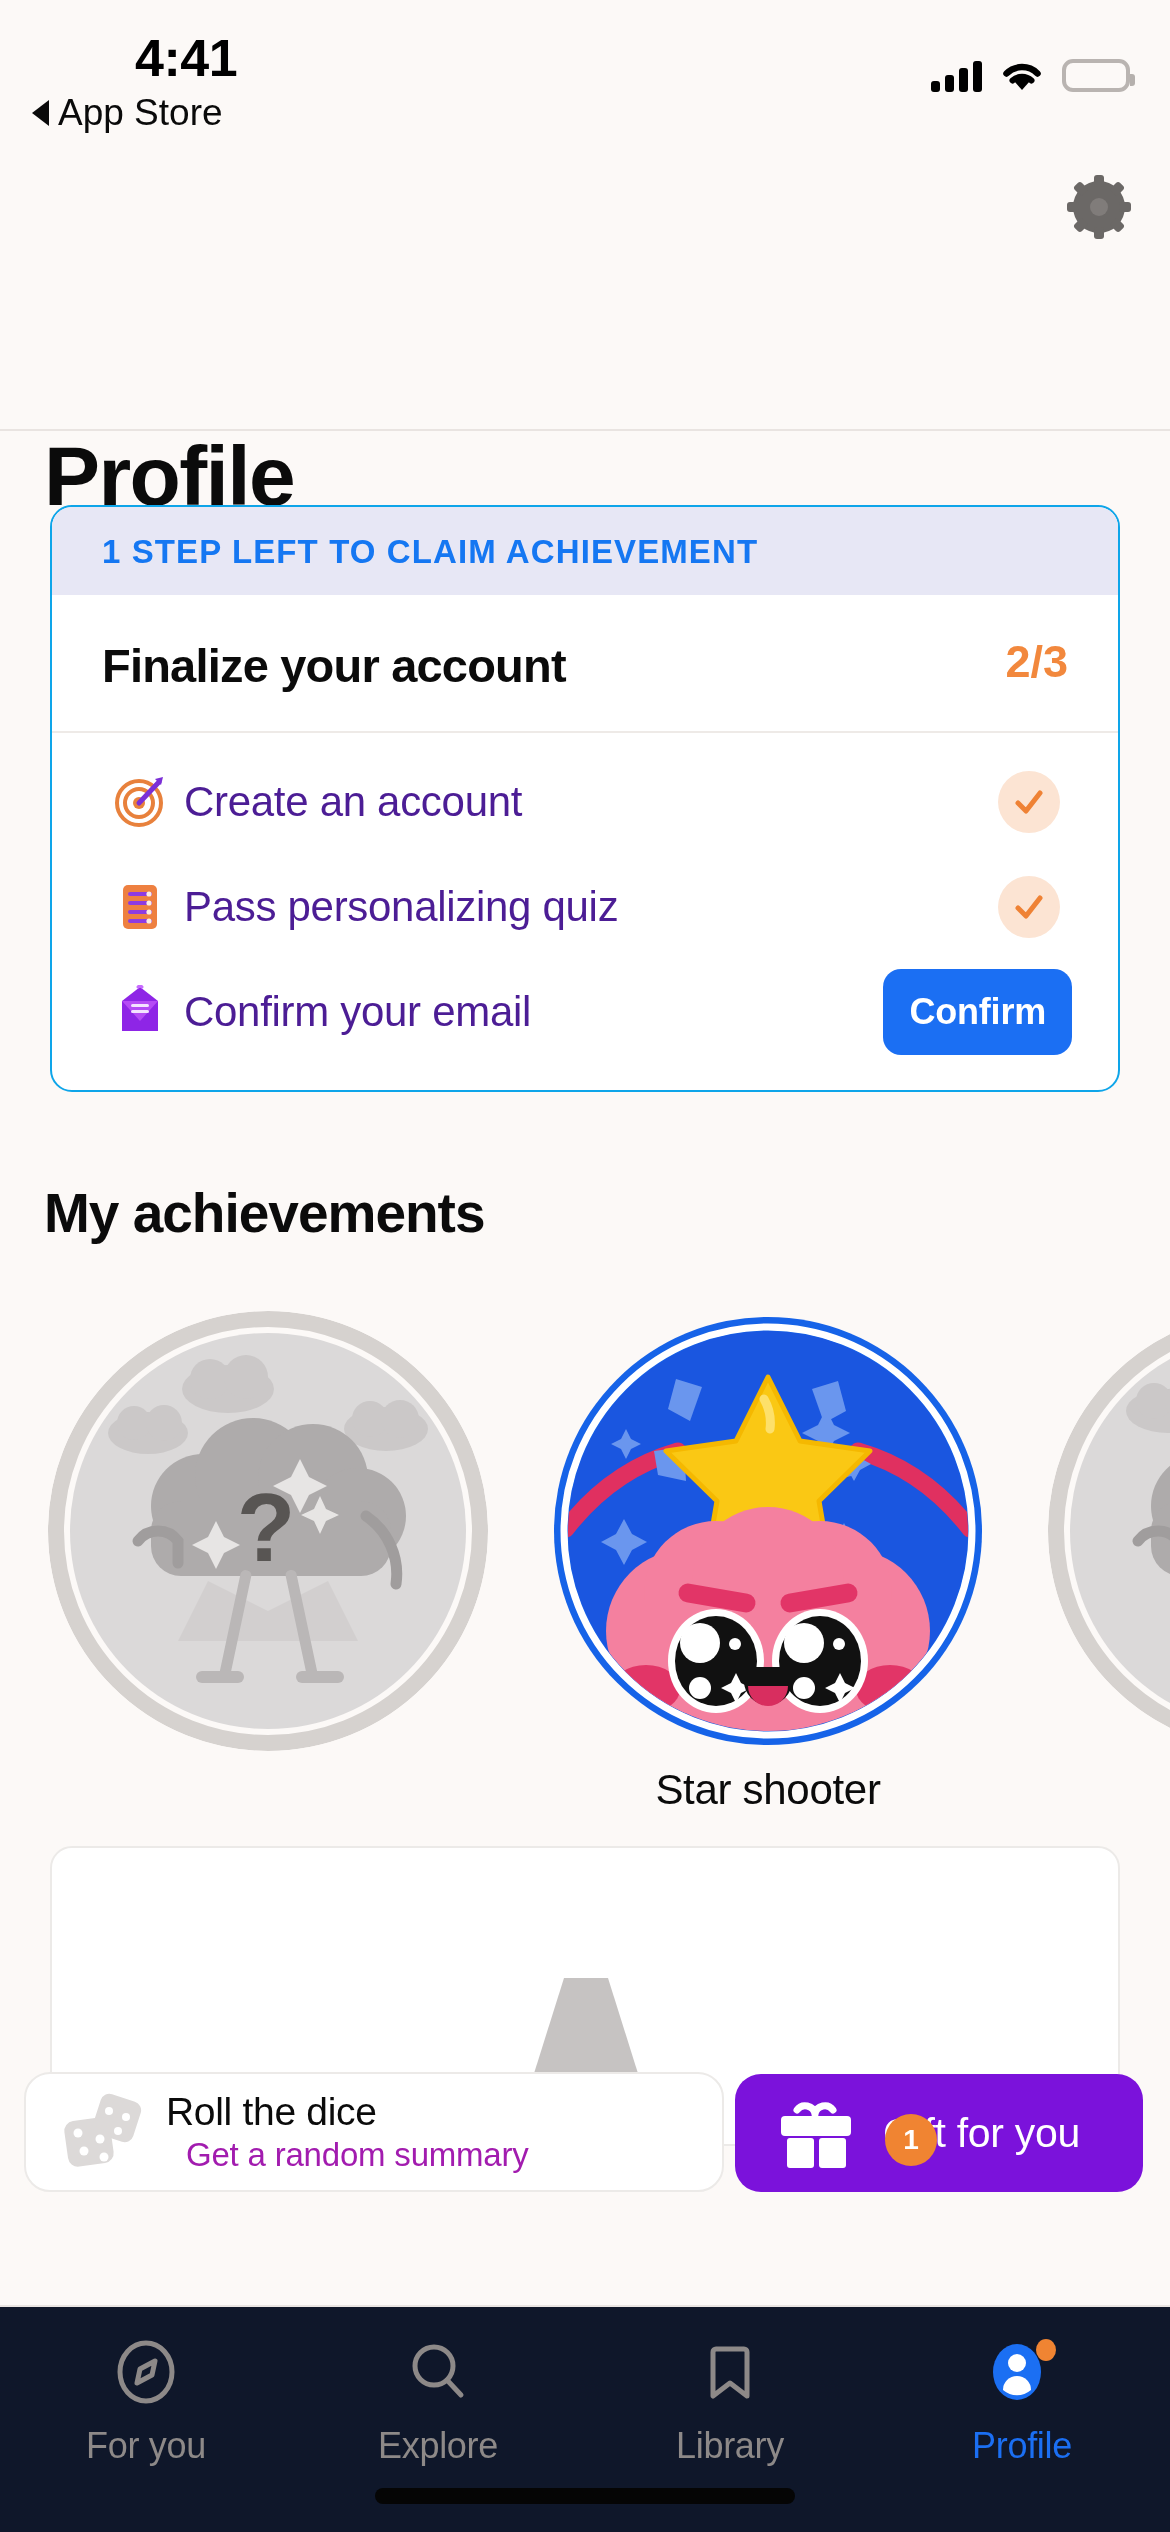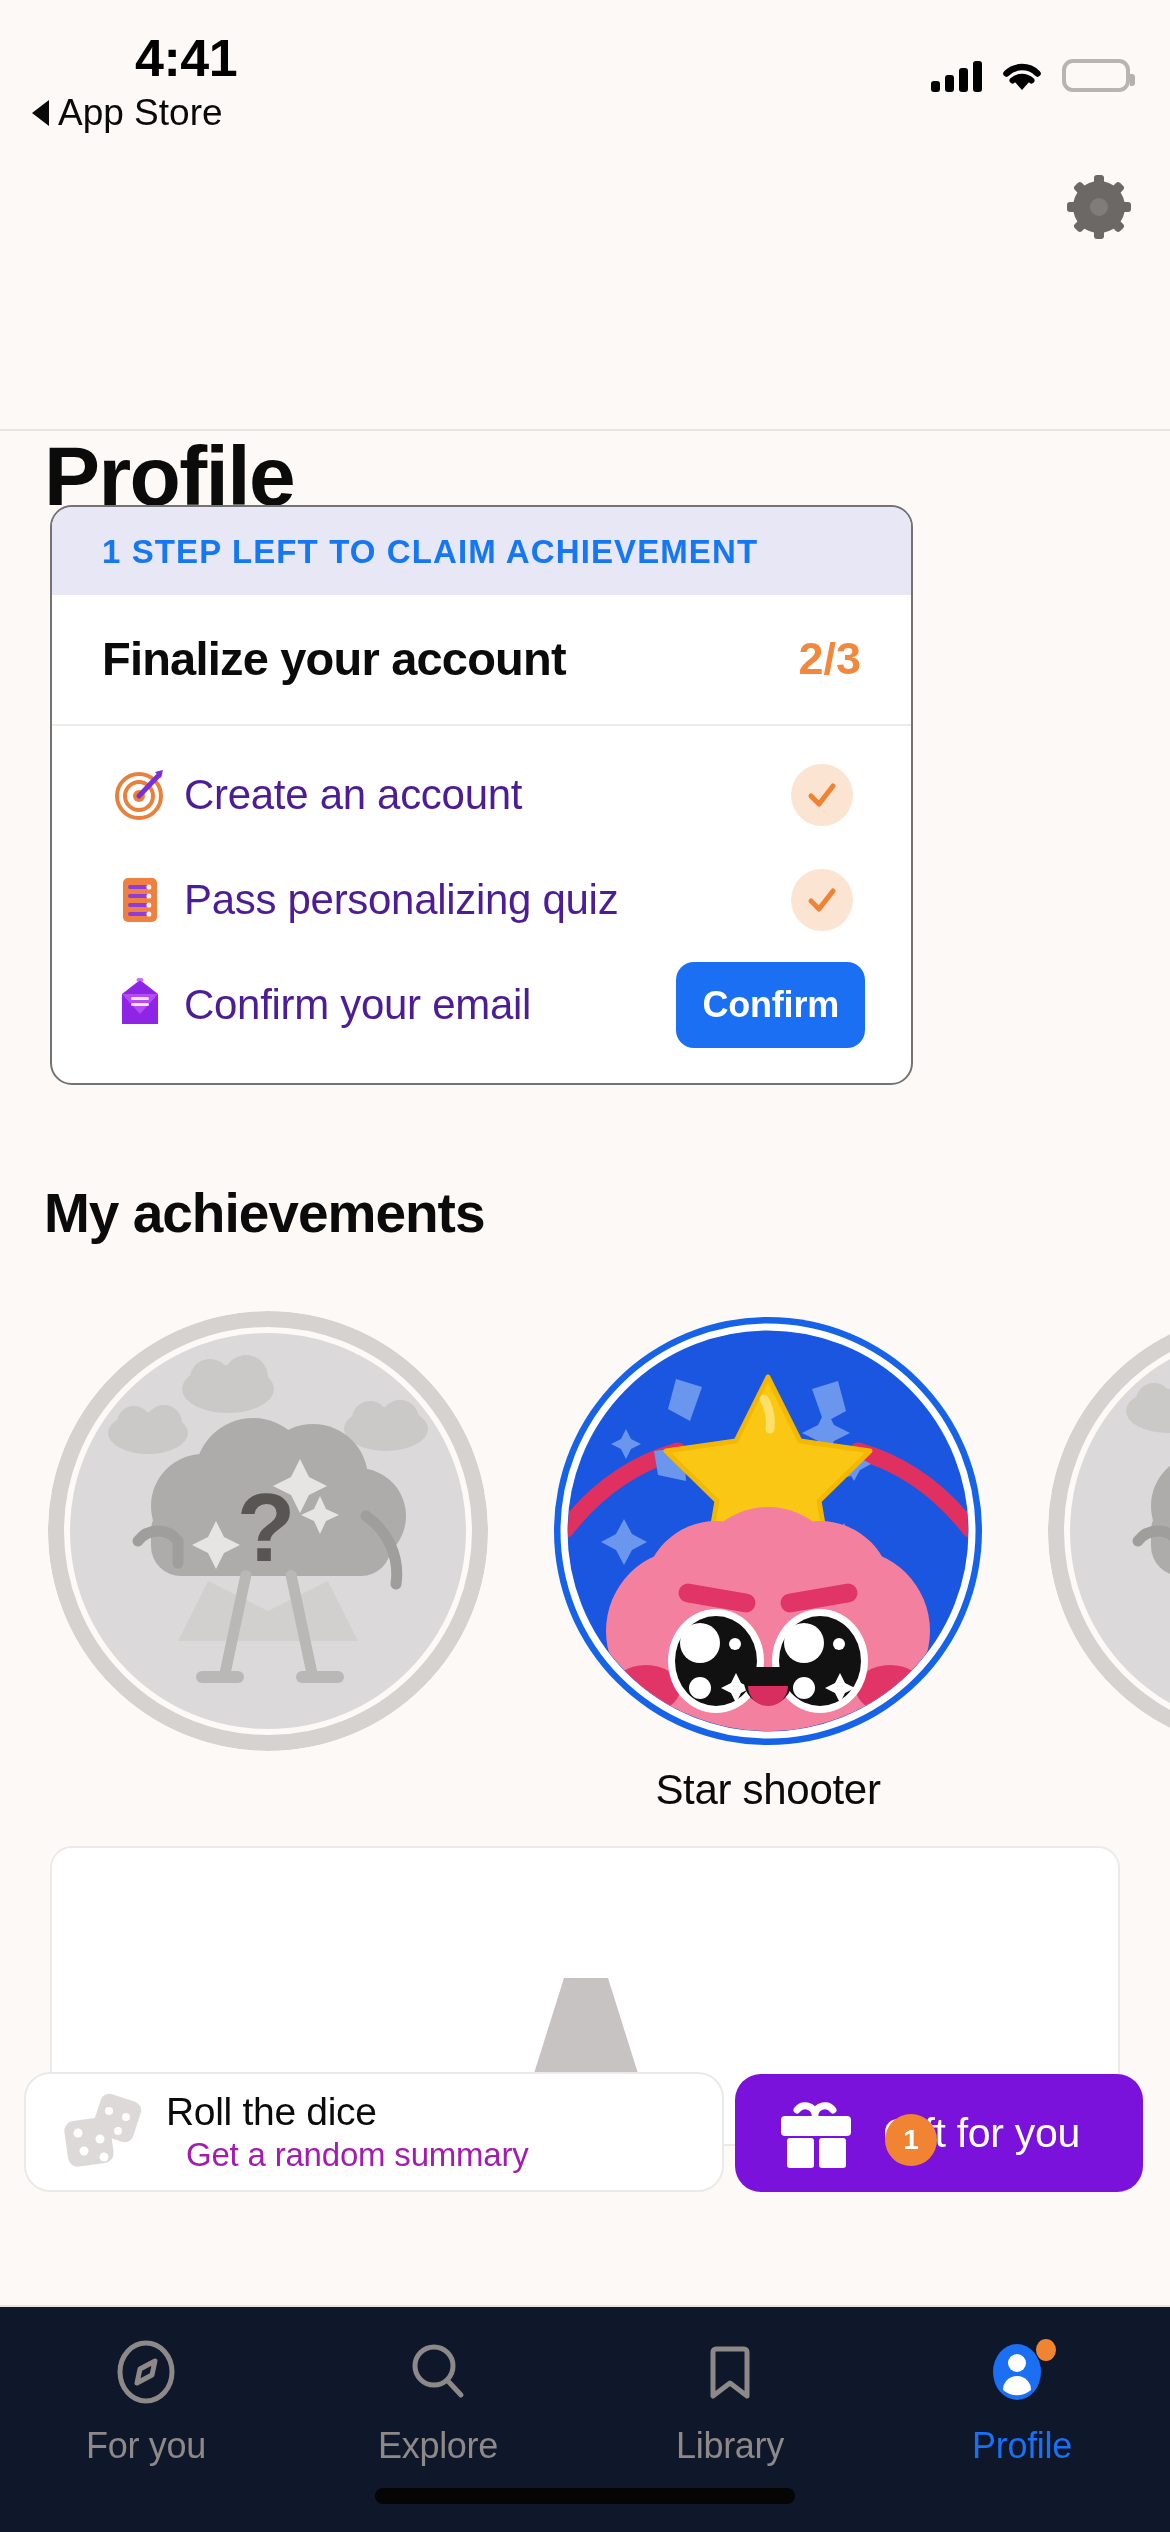--- a/index.html
+++ b/index.html
@@ -65,36 +65,36 @@
   .header-divider {
     position:absolute; top:429px; left:0; width:1170px; height:2px;
     background:#e9e4e1;
   }
 
   
   .content { position:absolute; top:431px; left:0; width:1170px; height:1800px; }
 
   
   .card {
-    position:absolute; left:50px; top:74px; width:863px;
-    background:#fff; border:2px solid #737373; border-radius:22px;
+    position:absolute; left:50px; top:74px; width:1070px;
+    background:#fff; border:2px solid #0ea5e9; border-radius:22px;
     overflow:hidden;
   }
   .card-banner {
     background:#E7E7F5; padding:26px 50px 24px 50px;
   }
   .card-banner span {
     font-size:33px; font-weight:700; color:#1577F2; letter-spacing:1.1px;
   }
   .card-titlerow {
     display:flex; align-items:center; justify-content:space-between;
     padding:36px 50px 38px 50px;
     border-bottom:2px solid #eeeae7;
   }
-  .card-title { font-size:47px; font-weight:700; color:#0b0b0b; letter-spacing:-0.8px; }
+  .card-title { font-size:47px; font-weight:700; color:#0b0b0b; letter-spacing:-0.8px;margin-top:7px; }
   .card-count { font-size:45px; font-weight:700; color:#F2883D; }
 
   .steps { padding:16px 44px 26px 44px; }
   .step { display:flex; align-items:center; min-height:105px; }
   .step-emoji { width:88px; flex:0 0 88px; display:flex; align-items:center; justify-content:center; }
   .step-label { flex:1; font-size:42px; color:#4c1d95; font-weight:400; letter-spacing:-0.3px; }
   .step-check {
     width:62px; height:62px; border-radius:50%; background:#FCE4D3;
     display:flex; align-items:center; justify-content:center; margin-right:14px;
   }

